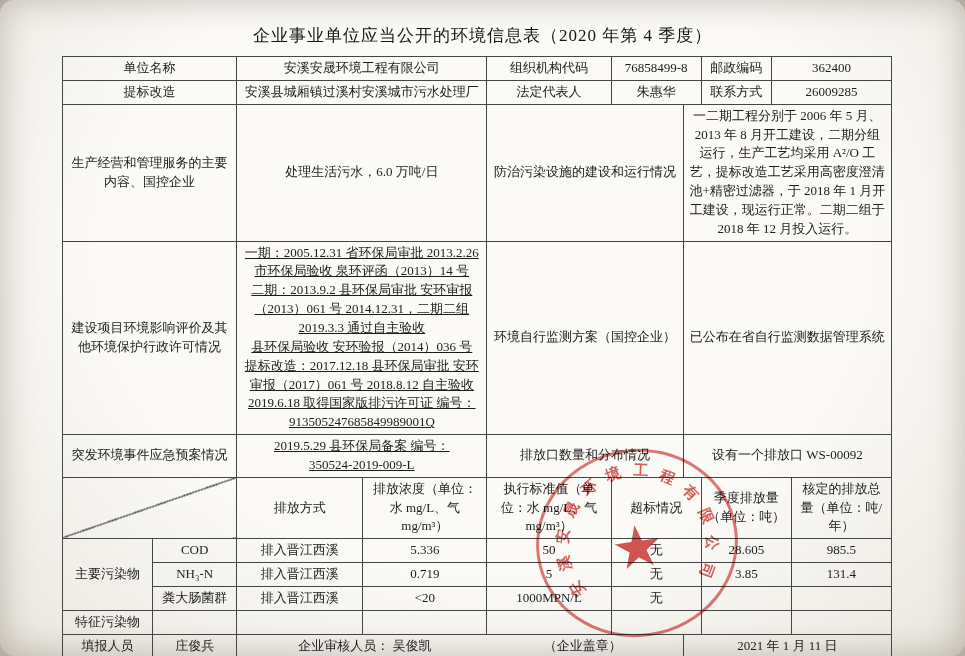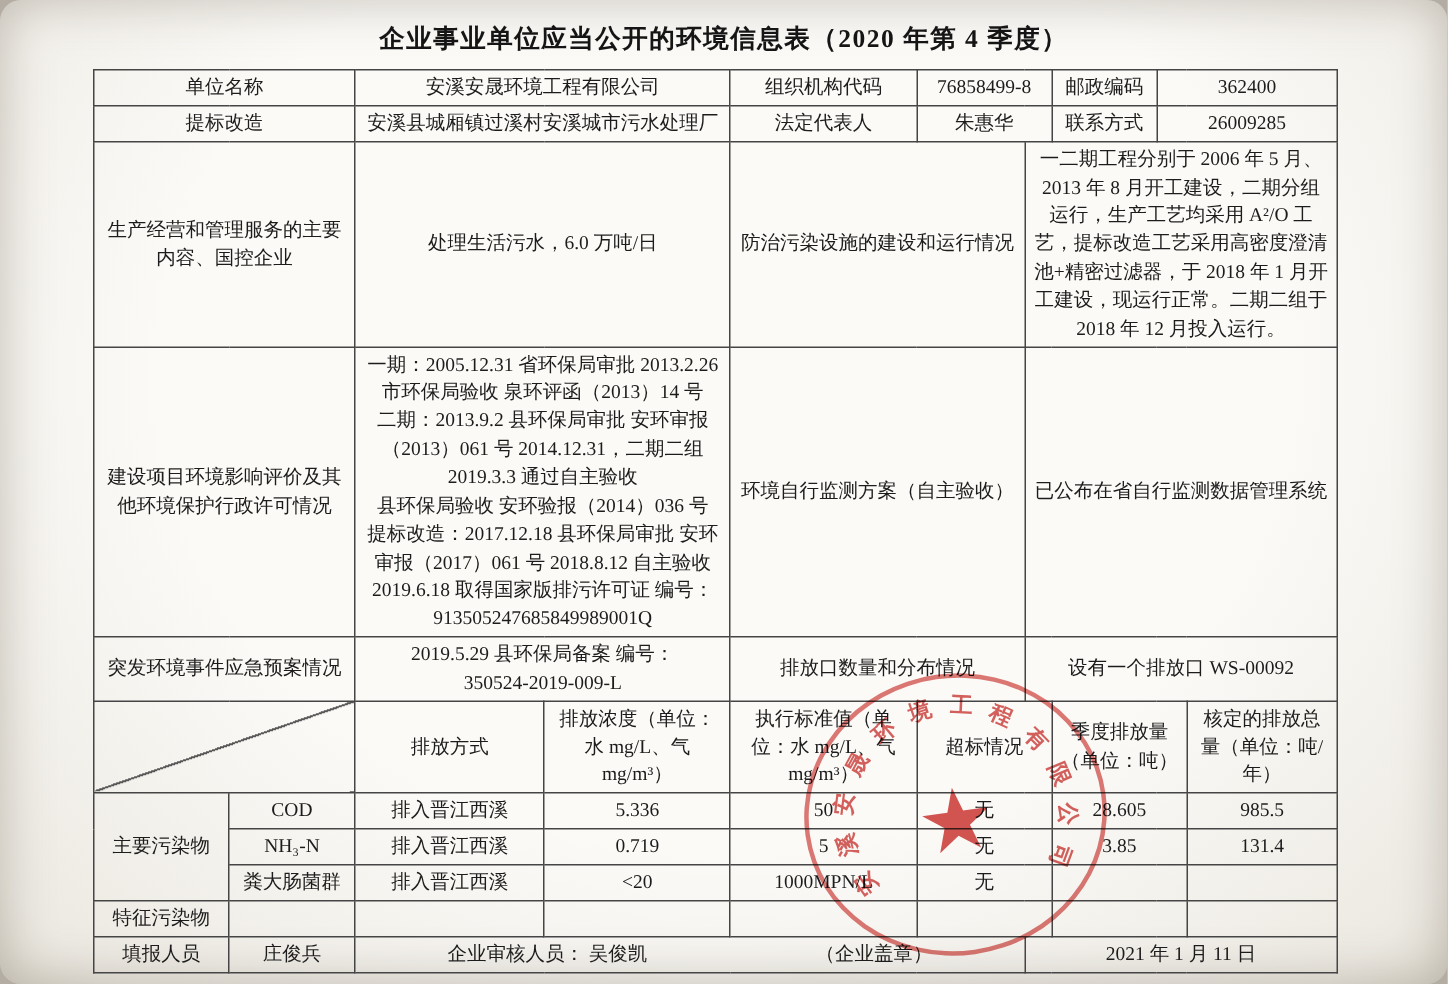--- a/index.html
+++ b/index.html
@@ -11,22 +11,22 @@
   .photo{position:relative;width:965px;height:656px;}
   .paper{
     position:absolute;inset:0;
     background:radial-gradient(ellipse at 50% 38%, #fbfaf7 55%, #edeae3 92%, #e2ded4 100%);
     border-radius:14px;
     box-shadow:inset 0 0 34px rgba(110,100,85,.38);
   }
   .page-title{
     position:relative;
     text-align:center;
-    padding-top:14px;
-    font-size:17px;font-weight:bold;color:#151515;
+    padding-top:24px;
+    font-size:17px;font-weight:normal;color:#151515;
     letter-spacing:1px;
   }
   table.form{
     position:relative;
     margin:9px 0 0 62px;
     width:830px;
     border-collapse:collapse;
     table-layout:fixed;
     color:#1c1c1c;
   }
@@ -36,21 +36,21 @@
     vertical-align:middle;
     font-size:13px;
     padding:2px 5px;
     line-height:1.45;
     overflow:hidden;
   }
   table.form{border:1.5px solid #3d3d3d;}
   td.small{font-size:11.5px;}
   td.tiny{font-size:11px;line-height:1.18;}
   td.just{text-align:justify;text-justify:inter-ideograph;margin-left:44px;}
-  td.prelines{white-space:pre-line;font-size:11.5px;line-height:1.5;}
+  td.prelines{white-space:pre-line;font-size:11.5px;line-height:1.5;text-decoration:underline;}
   tr.r-basic{height:19px;}
   tr.r-prod{height:97px;}
   tr.r-eia{height:173px;}
   tr.r-emg{height:38px;}
   tr.r-phead{height:54px;}
   tr.r-poll{height:23px;}
   tr.r-fill{height:24px;}
   td.diag{
     background:linear-gradient(to bottom right,
       transparent calc(50% - 0.7px),
@@ -136,21 +136,21 @@
         <td colspan="4" class="tiny just">一二期工程分别于 2006 年 5 月、2013 年 8 月开工建设，二期分组运行，生产工艺均采用 A²/O 工艺，提标改造工艺采用高密度澄清池+精密过滤器，于 2018 年 1 月开工建设，现运行正常。二期二组于 2018 年 12 月投入运行。</td>
       </tr>
 
       <tr class="r-eia">
         <td colspan="2">建设项目环境影响评价及其他环境保护行政许可情况</td>
         <td colspan="2" class="prelines">一期：2005.12.31 省环保局审批 2013.2.26 市环保局验收 泉环评函（2013）14 号
 二期：2013.9.2 县环保局审批 安环审报（2013）061 号 2014.12.31，二期二组 2019.3.3 通过自主验收
 县环保局验收 安环验报（2014）036 号
 提标改造：2017.12.18 县环保局审批 安环审报（2017）061 号 2018.8.12 自主验收
 2019.6.18 取得国家版排污许可证 编号：913505247685849989001Q</td>
-        <td colspan="2">环境自行监测方案（自主验收）</td>
+        <td colspan="2">环境自行监测方案（国控企业）</td>
         <td colspan="4">已公布在省自行监测数据管理系统</td>
       </tr>
 
       <tr class="r-emg">
         <td colspan="2">突发环境事件应急预案情况</td>
         <td colspan="2" class="prelines">2019.5.29 县环保局备案 编号：
 350524-2019-009-L</td>
         <td colspan="2">排放口数量和分布情况</td>
         <td colspan="4">设有一个排放口 WS-00092</td>
       </tr>

